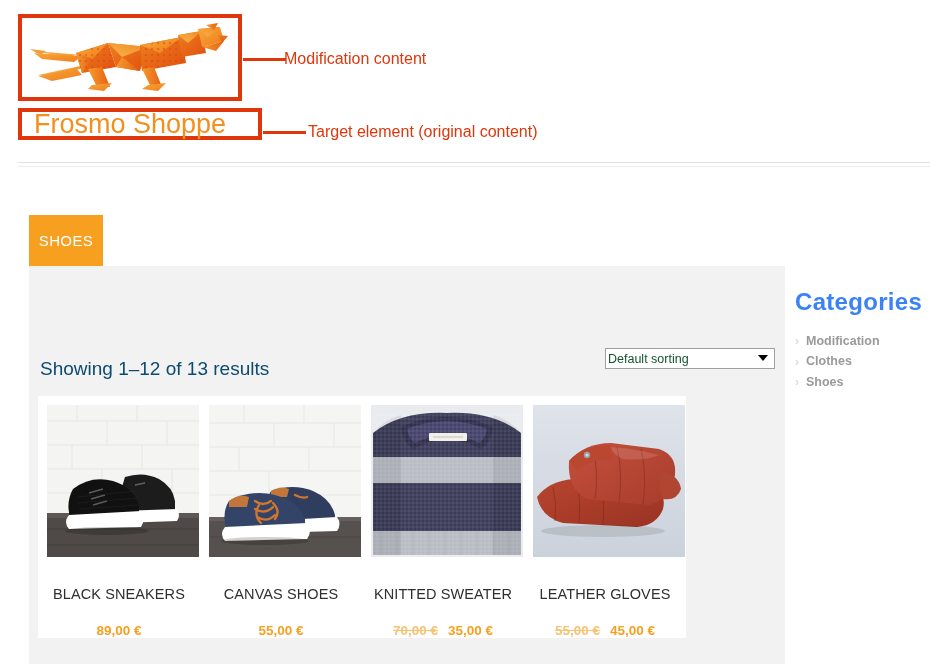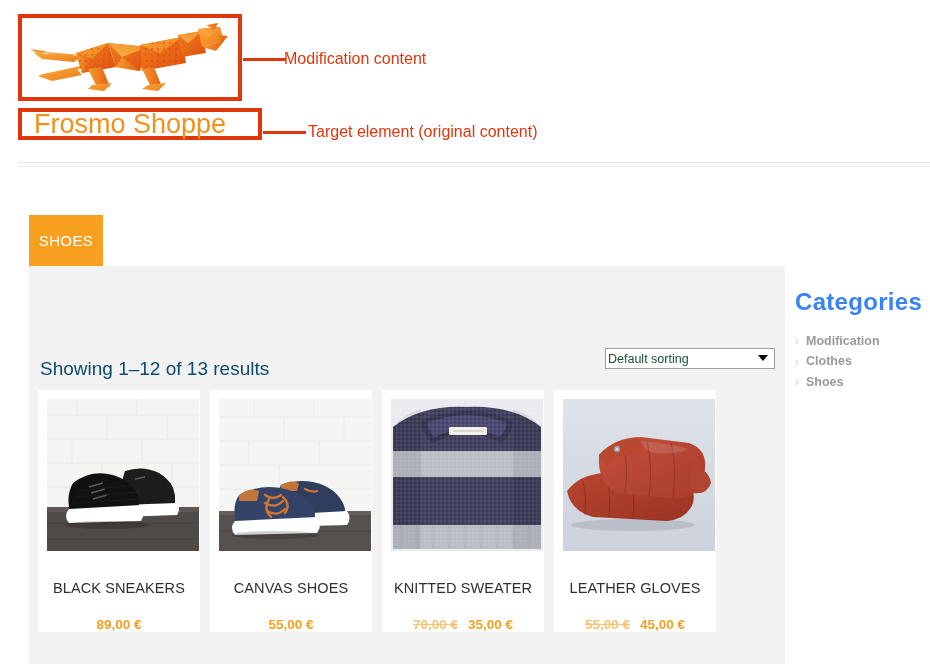--- a/index.html
+++ b/index.html
@@ -200,24 +200,23 @@
     border-left: 5px solid transparent;
     border-right: 5px solid transparent;
     border-top: 6px solid #000000;
     pointer-events: none;
   }
 
   
   #product-grid {
     position: absolute;
     left: 9px;
-    top: 124px;
+    top: 130px;
     width: 738px;
     display: flex;
-    gap: 10px;
   }
   .product-card {
     width: 162px;
     background: #ffffff;
     box-sizing: border-box;
     padding: 9px 9px 0 9px;
     height: 242px;
     position: relative;
     cursor: pointer;
   }

